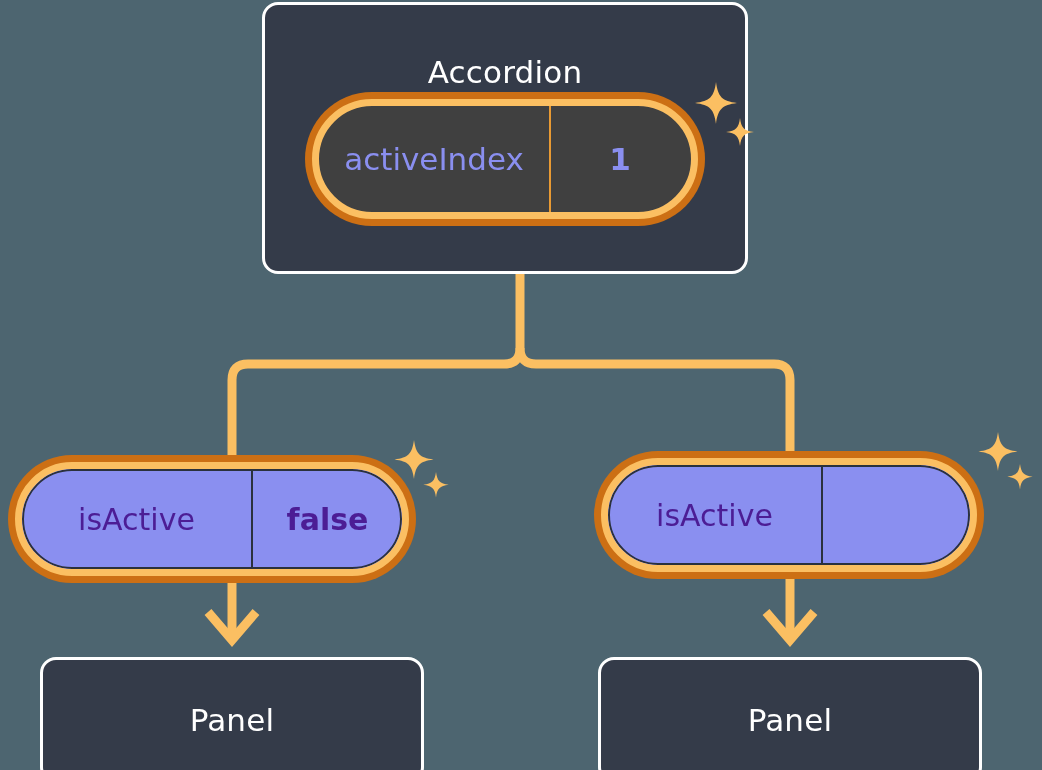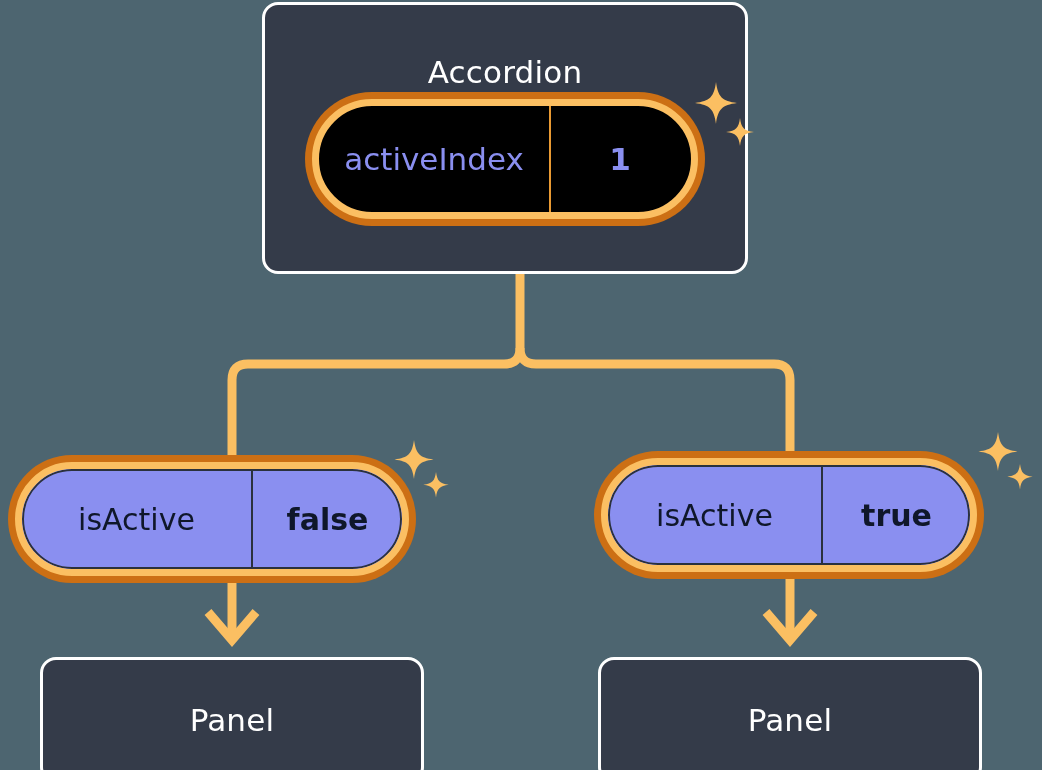--- a/index.html
+++ b/index.html
@@ -97,42 +97,42 @@
   }
   .pill-key { font-weight: 400; }
   .pill-val { font-weight: 700; }
 
   
   #pill-active-index {
     left: 312px;
     top: 99px;
     width: 386px;
     height: 120px;
-    background: #000000;
+    background: #404040;
   }
   #pill-active-index .pill-cell { color: #8a8ff0; font-size: 31px; }
   #pill-active-index .pill-key {
     width: 232px;
     border-right: 2px solid #e99a33;
   }
   #pill-active-index .pill-val { width: 138px; }
 
   
   .pill-purple {
     background: #8a8ff0;
     height: 114px;
   }
   .pill-purple .inner-outline {
     position: absolute;
     left: 0; top: 0; right: 0; bottom: 0;
     border: 2px solid #2b313d;
     border-radius: 999px;
     pointer-events: none;
   }
-  .pill-purple .pill-cell { color: #0f172a; font-size: 30px; }
+  .pill-purple .pill-cell { color: #4c1d95; font-size: 30px; }
   #pill-is-active-left {
     left: 15px;
     top: 462px;
     width: 394px;
   }
   #pill-is-active-left .pill-key {
     width: 231px;
     border-right: 2px solid #2b313d;
   }
   #pill-is-active-left .pill-val { width: 149px; }
@@ -210,21 +210,20 @@
       <path d="M44 32 C45.2 41 47.7 43.5 56.7 44.7 C47.7 45.9 45.2 48.4 44 57.4 C42.8 48.4 40.3 45.9 31.3 44.7 C40.3 43.5 42.8 41 44 32 Z" fill="#fbbf62"></path>
     </svg>
   </div>
 
   <div class="card panel-card" id="panel-card-left">
     <div class="card-title">Panel</div>
   </div>
 
   <div class="pill pill-purple" id="pill-is-active-right">
     <div class="pill-cell pill-key">isActive</div>
-    <div class="pill-cell pill-val">true</div>
     <span class="inner-outline"></span>
   </div>
 
   <div class="sparkle" id="sparkles-right">
     <svg width="58" height="64" viewBox="0 0 58 64">
       <path d="M22 0 C24 14 27.5 17.5 41.5 19.5 C27.5 21.5 24 25 22 39 C20 25 16.5 21.5 2.5 19.5 C16.5 17.5 20 14 22 0 Z" fill="#fbbf62"></path>
       <path d="M44 32 C45.2 41 47.7 43.5 56.7 44.7 C47.7 45.9 45.2 48.4 44 57.4 C42.8 48.4 40.3 45.9 31.3 44.7 C40.3 43.5 42.8 41 44 32 Z" fill="#fbbf62"></path>
     </svg>
   </div>
 

